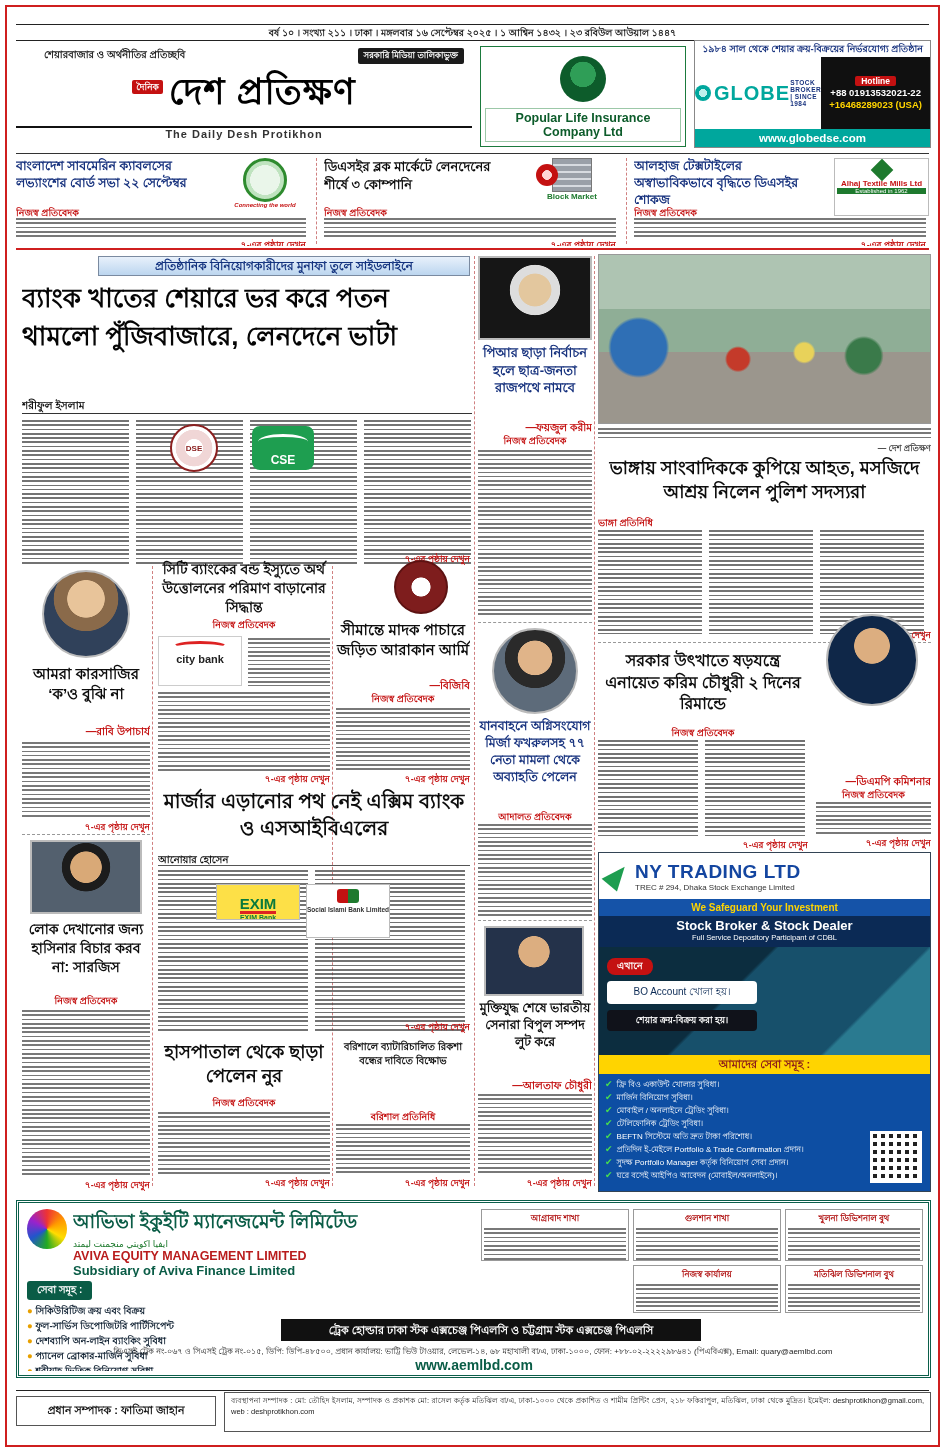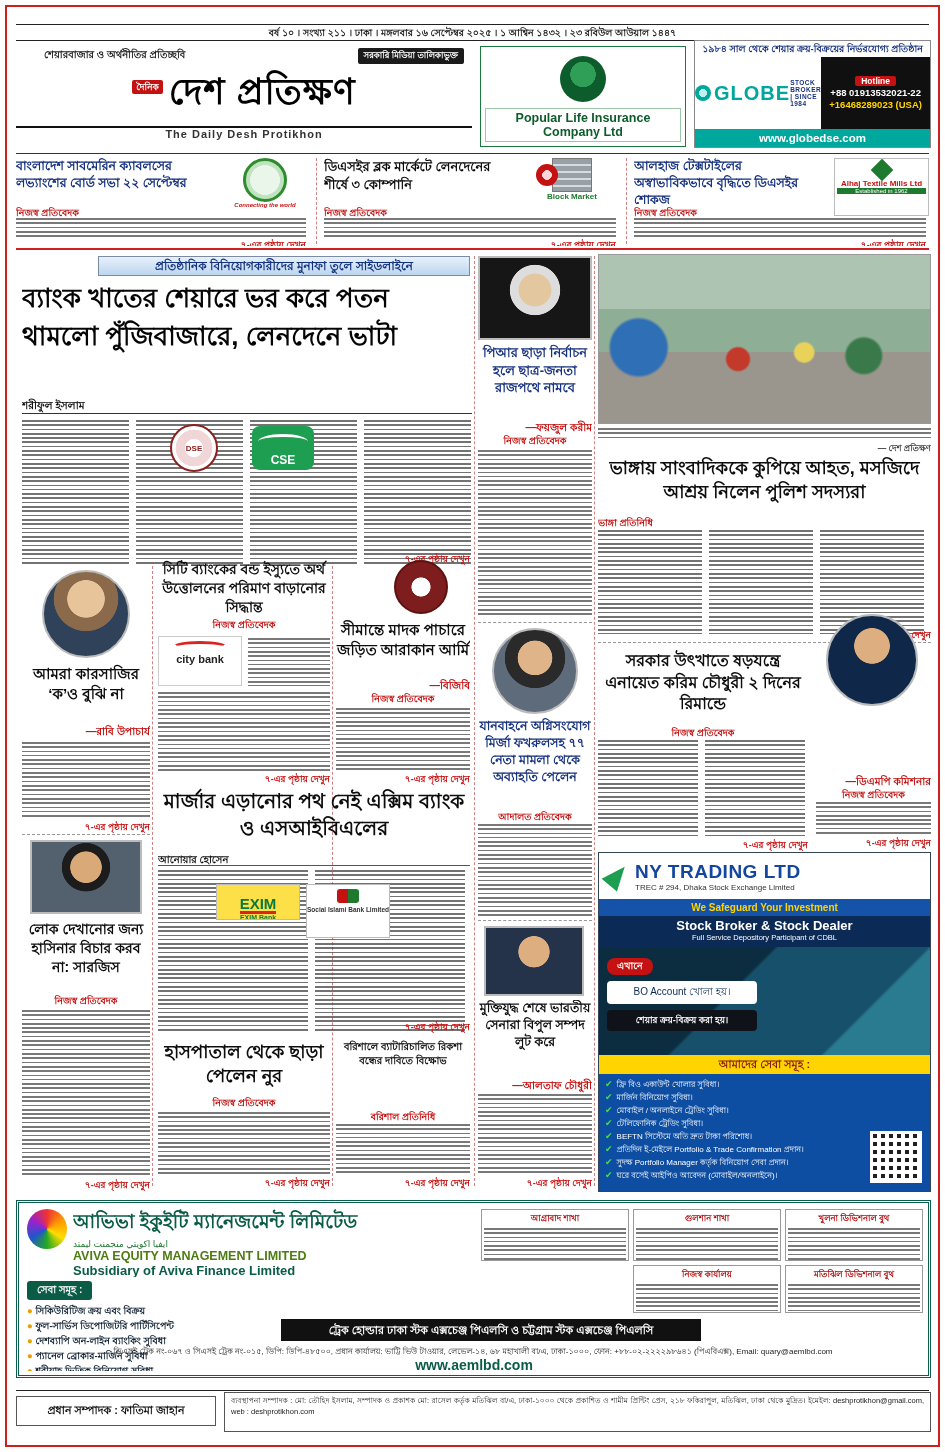--- a/index.html
+++ b/index.html
@@ -260,21 +260,21 @@
       <div style="font-size:8px;line-height:13px;width:250px"><span class="chk">✔</span><span>ঘরে বসেই আইপিও আবেদন (মোবাইল/অনলাইনে)।</span></div>
       <div class="qr" style="position:absolute;right:8px;bottom:8px;width:52px;height:52px"></div>
     </div>
   </div>
 
   <div class="abs" style="left:16px;top:1200px;width:915px;height:178px;border:3px double #0b5e4a;padding:4px">
     <div class="abs" style="left:8px;top:6px;width:40px;height:40px;border-radius:50%;background:conic-gradient(#e33,#f90,#fd0,#2a2,#25c,#92c,#e33)"></div>
     <div class="abs" style="left:54px;top:4px;width:400px;height:70px">
       <div style="font-size:19px;font-weight:900;color:#0a5c46">আভিভা ইকুইটি ম্যানেজমেন্ট লিমিটেড</div>
       <div style="font-size:9px;color:#1e7a2e">ايفيا اكويتي منجمنت ليمتد</div>
-      <div style="font-size:12.5px;font-weight:900;color:#4d7c0f">AVIVA EQUITY MANAGEMENT LIMITED</div>
+      <div style="font-size:12.5px;font-weight:900;color:#b91c1c">AVIVA EQUITY MANAGEMENT LIMITED</div>
       <div style="font-size:13px;font-weight:900;color:#0a5c46">Subsidiary of Aviva Finance Limited</div>
     </div>
 
     <div class="abs" style="left:8px;top:76px;width:250px;height:92px">
       <div style="display:inline-block;background:#0a5c46;color:#fff;font-size:10px;font-weight:700;padding:1px 10px;border-radius:3px">সেবা সমূহ :</div>
       <div style="font-size:9.5px;font-weight:700;color:#123;line-height:15px;margin-top:3px"><span style="color:#e8a000">●</span> <span>সিকিউরিটিজ ক্রয় এবং বিক্রয়</span></div>
       <div style="font-size:9.5px;font-weight:700;color:#123;line-height:15px"><span style="color:#e8a000">●</span> <span>ফুল-সার্ভিস ডিপোজিটরি পার্টিসিপেন্ট</span></div>
       <div style="font-size:9.5px;font-weight:700;color:#123;line-height:15px"><span style="color:#e8a000">●</span> <span>দেশব্যাপি অন-লাইন ব্যাংকিং সুবিধা</span></div>
       <div style="font-size:9.5px;font-weight:700;color:#123;line-height:15px"><span style="color:#e8a000">●</span> <span>প্যানেল ব্রোকার-মার্জিন সুবিধা</span></div>
       <div style="font-size:9.5px;font-weight:700;color:#123;line-height:15px"><span style="color:#e8a000">●</span> <span>শরীয়াহ ভিত্তিক বিনিয়োগ সুবিধা</span></div>

